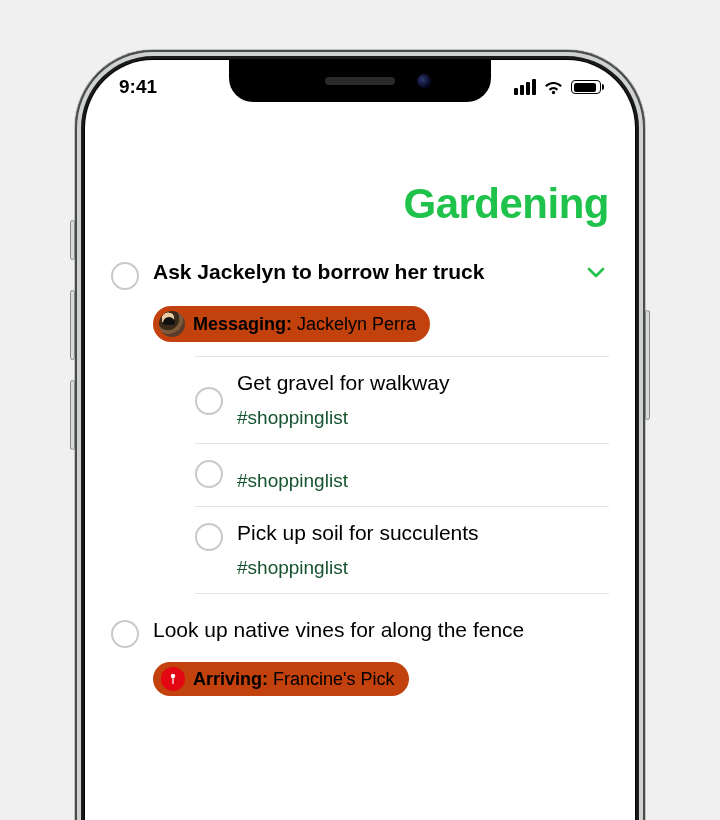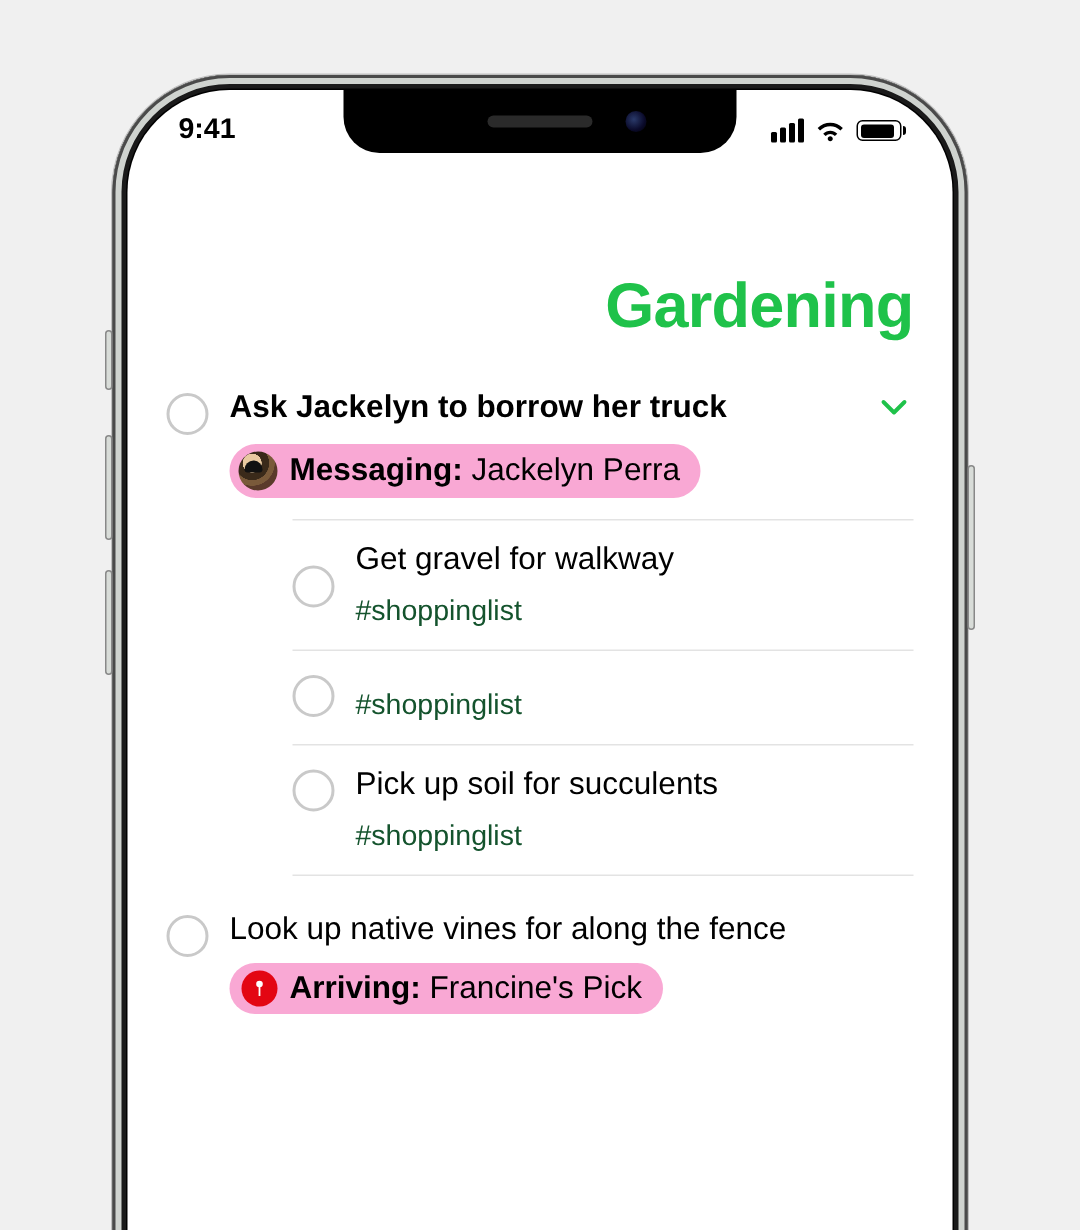--- a/index.html
+++ b/index.html
@@ -141,25 +141,25 @@
     cursor:pointer;
   }
   .item-body { flex:1; min-width:0; }
   .item-title-row { display:flex; align-items:flex-start; justify-content:space-between; }
   .item-title { font-size:21px; font-weight:400; color:#000; }
   .item-title.bold { font-weight:600; }
   .chevron-down { color:#1fc24a; cursor:pointer; padding: 4px; }
   .chip {
     display:inline-flex;
     align-items:center;
-    background:#f9a8d4;
+    background:#c2410c;
     border-radius: 18px;
     padding: 5px 14px 5px 6px;
-    margin-top: 10px;
-    font-size: 21px;
+    margin-top: 20px;
+    font-size: 18px;
     gap: 8px;
   }
   .chip-arriving { padding-left: 8px; }
   .chip-icon-avatar {
     width:26px; height:26px; border-radius:50%;
     background: radial-gradient(circle at 35% 30%, #e8c9a0 0 25%, #3a2a1a 26% 45%, #7a5a3a 46% 60%, #5a3a2a 61% 100%);
     overflow:hidden;
     position:relative;
   }
   .chip-icon-avatar::after{

